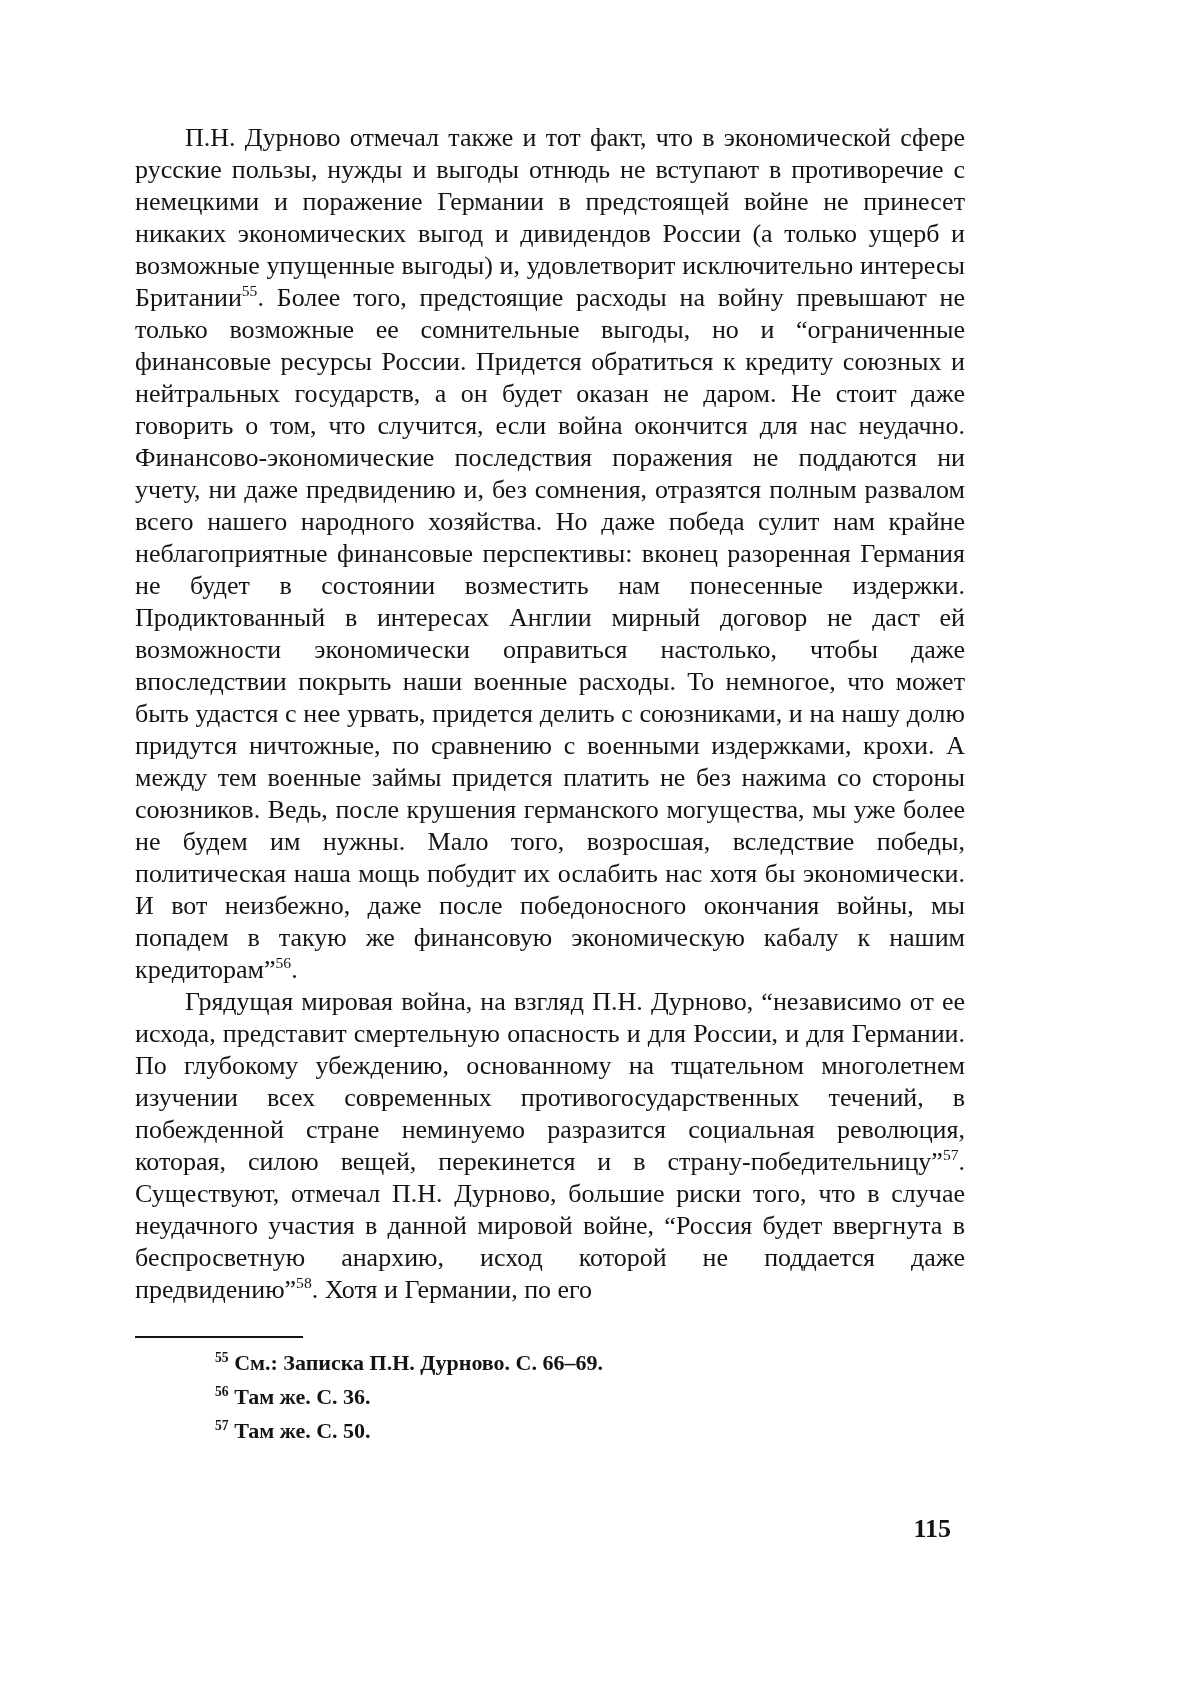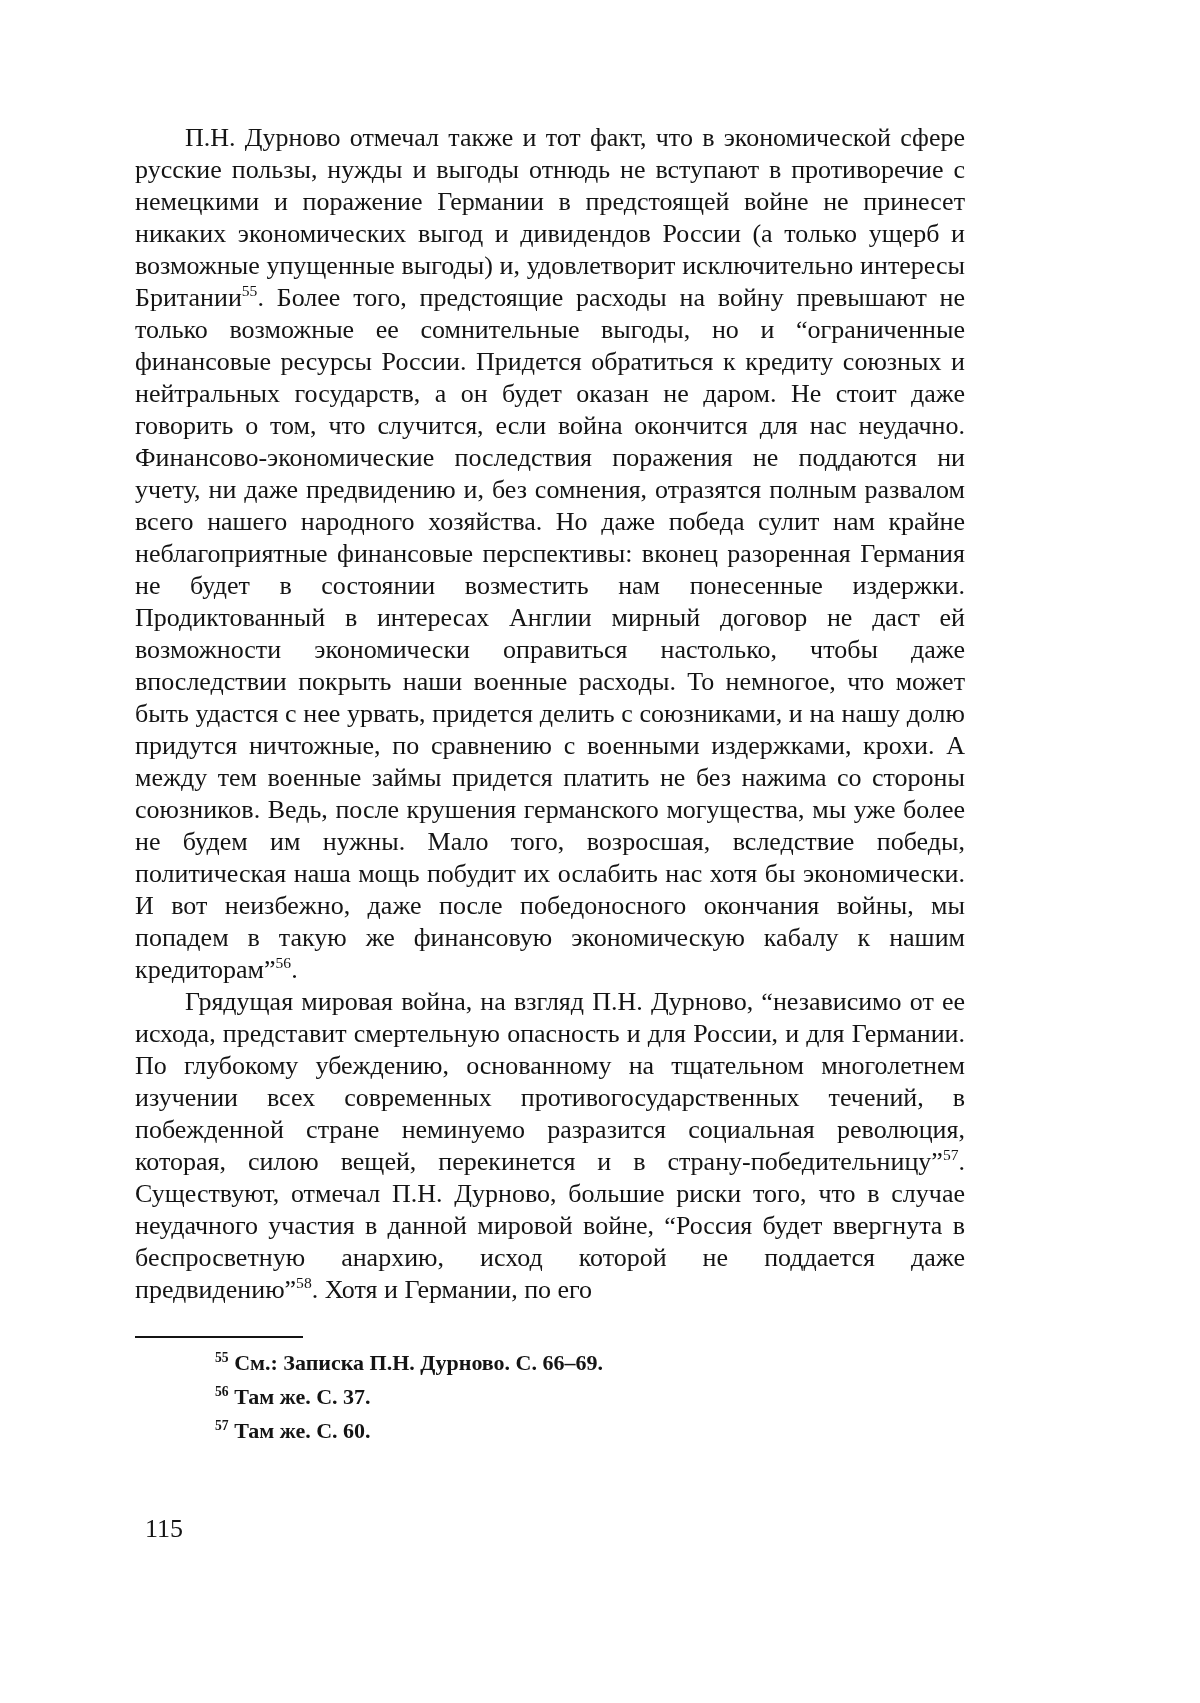--- a/index.html
+++ b/index.html
@@ -55,39 +55,40 @@
   .fn {
     margin: 0 0 0 80px;
   }
   .fn sup {
     font-size: 0.62em;
     line-height: 0;
     vertical-align: super;
   }
   .page-number {
     position: absolute;
-    left: 145px;
+    left: 121px;
     top: 1474px;
     width: 830px;
-    text-align: left;
+    text-align: right;
     font-size: 26px;
+    font-weight: bold;
   }
 </style>
 </head>
 <body>
 
 <div class="page">
 
   <div class="text-block">
     <p><span>П.Н. Дурново отмечал также и тот факт, что в экономической сфере русские пользы, нужды и выгоды отнюдь не вступают в противоречие с немецкими и поражение Германии в предстоящей войне не принесет никаких экономических выгод и дивидендов России (а только ущерб и возможные упущенные выгоды) и, удовлетворит исключительно интересы Британии</span><sup class="ref">55</sup><span>. Более того, предстоящие расходы на войну превышают не только возможные ее сомнительные выгоды, но и “ограниченные финансовые ресурсы России. Придется обратиться к кредиту союзных и нейтральных государств, а он будет оказан не даром. Не стоит даже говорить о том, что случится, если война окончится для нас неудачно. Финансово-экономические последствия поражения не поддаются ни учету, ни даже предвидению и, без сомнения, отразятся полным развалом всего нашего народного хозяйства. Но даже победа сулит нам крайне неблагоприятные финансовые перспективы: вконец разоренная Германия не будет в состоянии возместить нам понесенные издержки. Продиктованный в интересах Англии мирный договор не даст ей возможности экономически оправиться настолько, чтобы даже впоследствии покрыть наши военные расходы. То немногое, что может быть удастся с нее урвать, придется делить с союзниками, и на нашу долю придутся ничтожные, по сравнению с военными издержками, крохи. А между тем военные займы придется платить не без нажима со стороны союзников. Ведь, после крушения германского могущества, мы уже более не будем им нужны. Мало того, возросшая, вследствие победы, политическая наша мощь побудит их ослабить нас хотя бы экономически. И вот неизбежно, даже после победоносного окончания войны, мы попадем в такую же финансовую экономическую кабалу к нашим кредиторам”</span><sup class="ref">56</sup><span>.</span></p>
     <p><span>Грядущая мировая война, на взгляд П.Н. Дурново, “независимо от ее исхода, представит смертельную опасность и для России, и для Германии. По глубокому убеждению, основанному на тщательном многолетнем изучении всех современных противогосударственных течений, в побежденной стране неминуемо разразится социальная революция, которая, силою вещей, перекинется и в страну-победительницу”</span><sup class="ref">57</sup><span>. Существуют, отмечал П.Н. Дурново, большие риски того, что в случае неудачного участия в данной мировой войне, “Россия будет ввергнута в беспросветную анархию, исход которой не поддается даже предвидению”</span><sup class="ref">58</sup><span>. Хотя и Германии, по его</span></p>
   </div>
 
   <div class="footnotes">
     <div class="fn-sep"></div>
     <p class="fn"><sup>55</sup> <span>См.: Записка П.Н. Дурново. С. 66–69.</span></p>
-    <p class="fn"><sup>56</sup> <span>Там же. С. 37.</span></p>
-    <p class="fn"><sup>57</sup> <span>Там же. С. 60.</span></p>
+    <p class="fn"><sup>56</sup> <span>Там же. С. 36.</span></p>
+    <p class="fn"><sup>57</sup> <span>Там же. С. 50.</span></p>
   </div>
 
   <div class="page-number">115</div>
 
 </div>
 
 </body></html>

